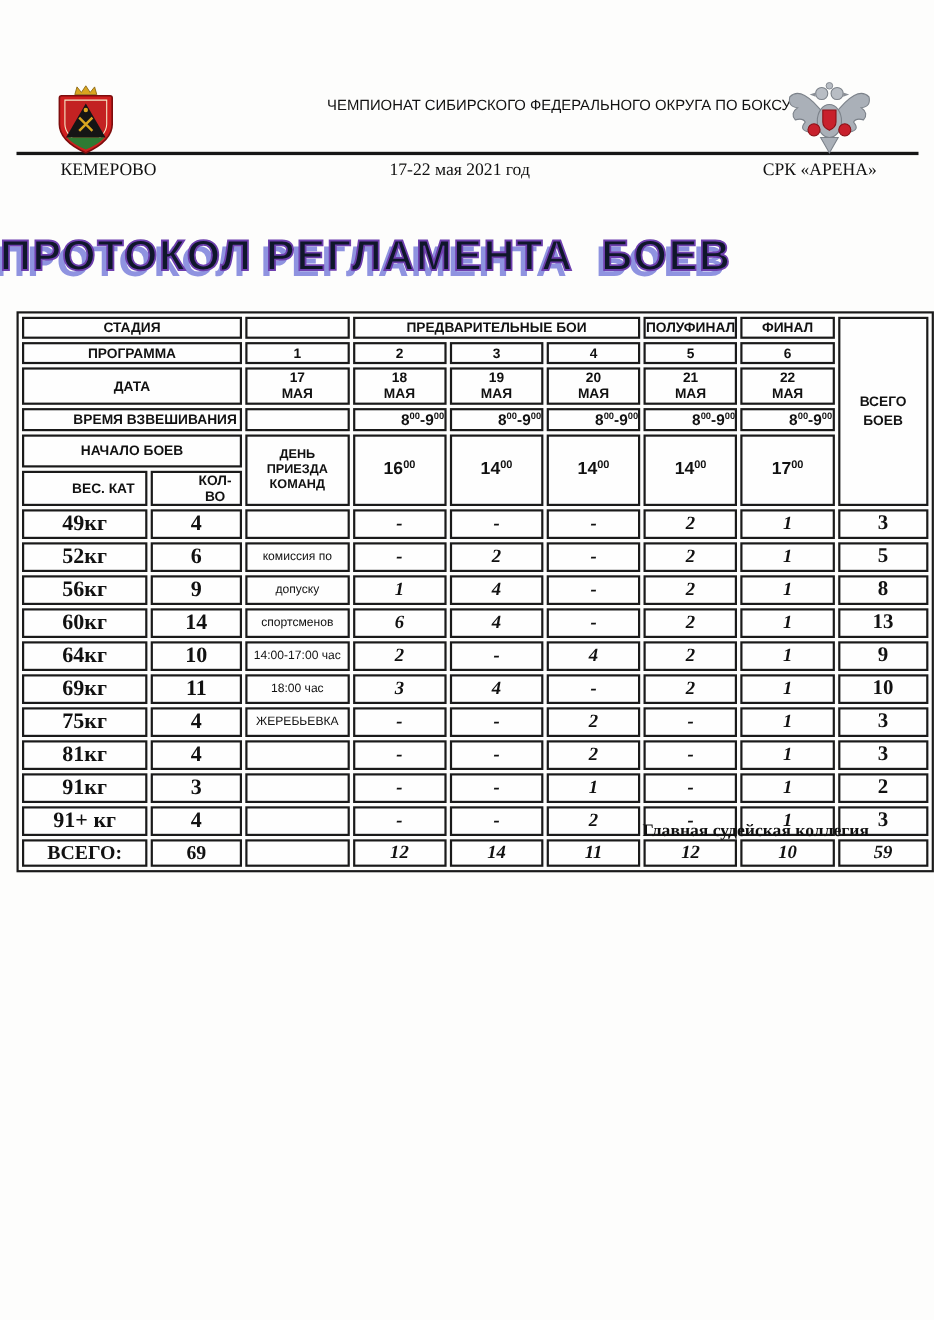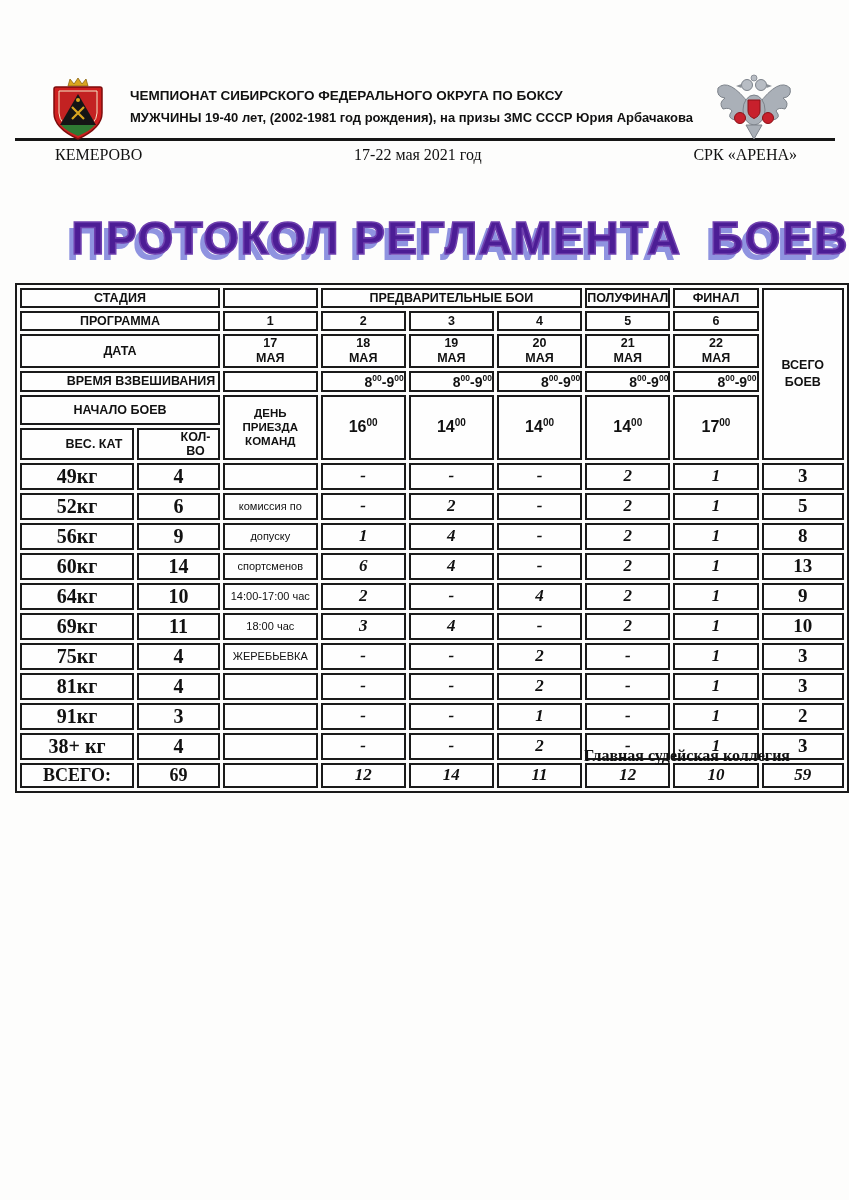--- a/index.html
+++ b/index.html
@@ -13,43 +13,43 @@
   .page {
     position:relative; width:849px; height:1200px;
     background:#fdfdfc; overflow:hidden;
   }
 
   
   .emblem-left  { position:absolute; left:46px;  top:76px; z-index:2; }
   .emblem-right { position:absolute; left:713px; top:73px; z-index:2; }
   .header-titles {
     position:absolute; top:88px; left:130px; right:130px;
-    text-align:left; font-weight:bold; line-height:1.15;
+    text-align:right; font-weight:normal; line-height:1.15;
   }
   .header-titles .line1 { font-size:13.5px; margin-bottom:7px; }
   .header-titles .line2 { font-size:13px; }
   .head-rule {
     position:absolute; top:138px; left:15px; width:820px; height:3px;
     background:#161616; z-index:1;
   }
   .loc-row {
     position:absolute; top:146px; left:15px; width:820px;
     display:flex; justify-content:space-between; align-items:baseline;
     font-family:"Liberation Serif", serif; font-size:16px;
     padding:0 38px 0 40px;
     text-align:center;
   }
 
   
   .main-title {
     position:absolute; top:211px; left:0; width:100%;
-    text-align:right;
-    font-size:46px; font-weight:bold; letter-spacing:1.5px;
+    text-align:left;
+    font-size:39px; font-weight:bold; letter-spacing:1.5px;
     white-space:pre;
-    color:#4c1d95;
+    color:#0f172a;
     -webkit-text-stroke:1.6px #6e3fae;
     text-shadow:-5px 6px 0 #8f93e0;
   }
 
   
   table.sched {
     position:absolute; top:283px; left:15px;
     border-collapse:separate; border-spacing:3px;
     border:2px solid #1a1a1a;
     table-layout:fixed;
@@ -124,21 +124,20 @@
       <circle cx="41" cy="5" r="3" fill="#b8bdc4" stroke="#7c828a" stroke-width="0.8"></circle>
       <path d="M33 52 L41 66 L49 52 Z" fill="#aab0b8" stroke="#7c828a" stroke-width="1"></path>
       <path d="M35 27 L47 27 L47 38 Q47 43 41 45.5 Q35 43 35 38 Z" fill="#c8202c" stroke="#8c1016" stroke-width="1"></path>
       <circle cx="27" cy="45" r="5.5" fill="#c8202c" stroke="#8c1016" stroke-width="1"></circle>
       <circle cx="55" cy="45" r="5.5" fill="#c8202c" stroke="#8c1016" stroke-width="1"></circle>
     </svg>
   </div>
 
   <div class="header-titles">
     <div class="line1">ЧЕМПИОНАТ СИБИРСКОГО ФЕДЕРАЛЬНОГО ОКРУГА ПО БОКСУ</div>
-    <div class="line2">МУЖЧИНЫ 19-40 лет, (2002-1981 год рождения), на призы ЗМС СССР Юрия Арбачакова</div>
   </div>
 
   <div class="head-rule"></div>
 
   <div class="loc-row">
     <span>КЕМЕРОВО</span>
     <span>17-22 мая 2021 год</span>
     <span>СРК «АРЕНА»</span>
   </div>
 
@@ -330,21 +329,21 @@
       <td class="cnt">3</td>
       <td class="note"></td>
       <td class="val">-</td>
       <td class="val">-</td>
       <td class="val">1</td>
       <td class="val">-</td>
       <td class="val">1</td>
       <td class="tot">2</td>
     </tr>
     <tr class="drow">
-      <td class="wt">38+ кг</td>
+      <td class="wt">91+ кг</td>
       <td class="cnt">4</td>
       <td class="note"></td>
       <td class="val">-</td>
       <td class="val">-</td>
       <td class="val">2</td>
       <td class="val">-</td>
       <td class="val">1</td>
       <td class="tot">3</td>
     </tr>
 

